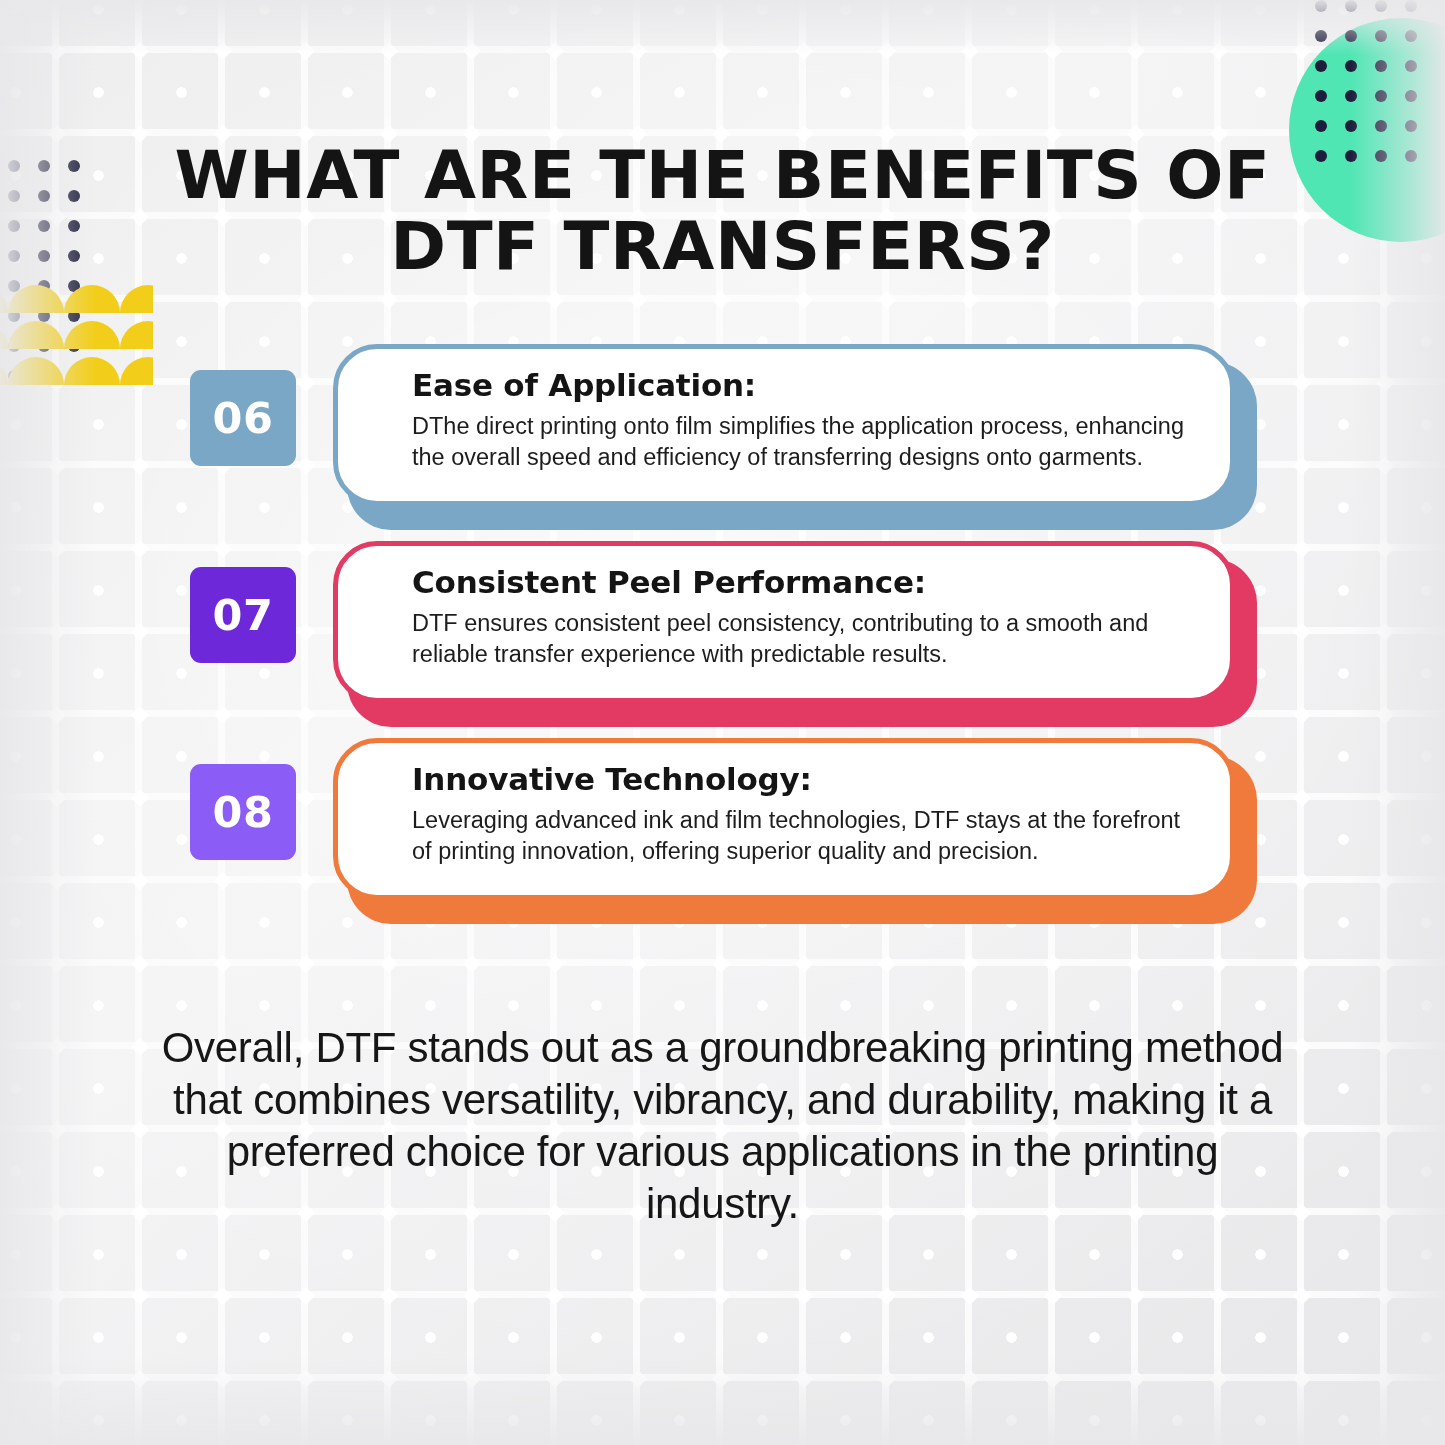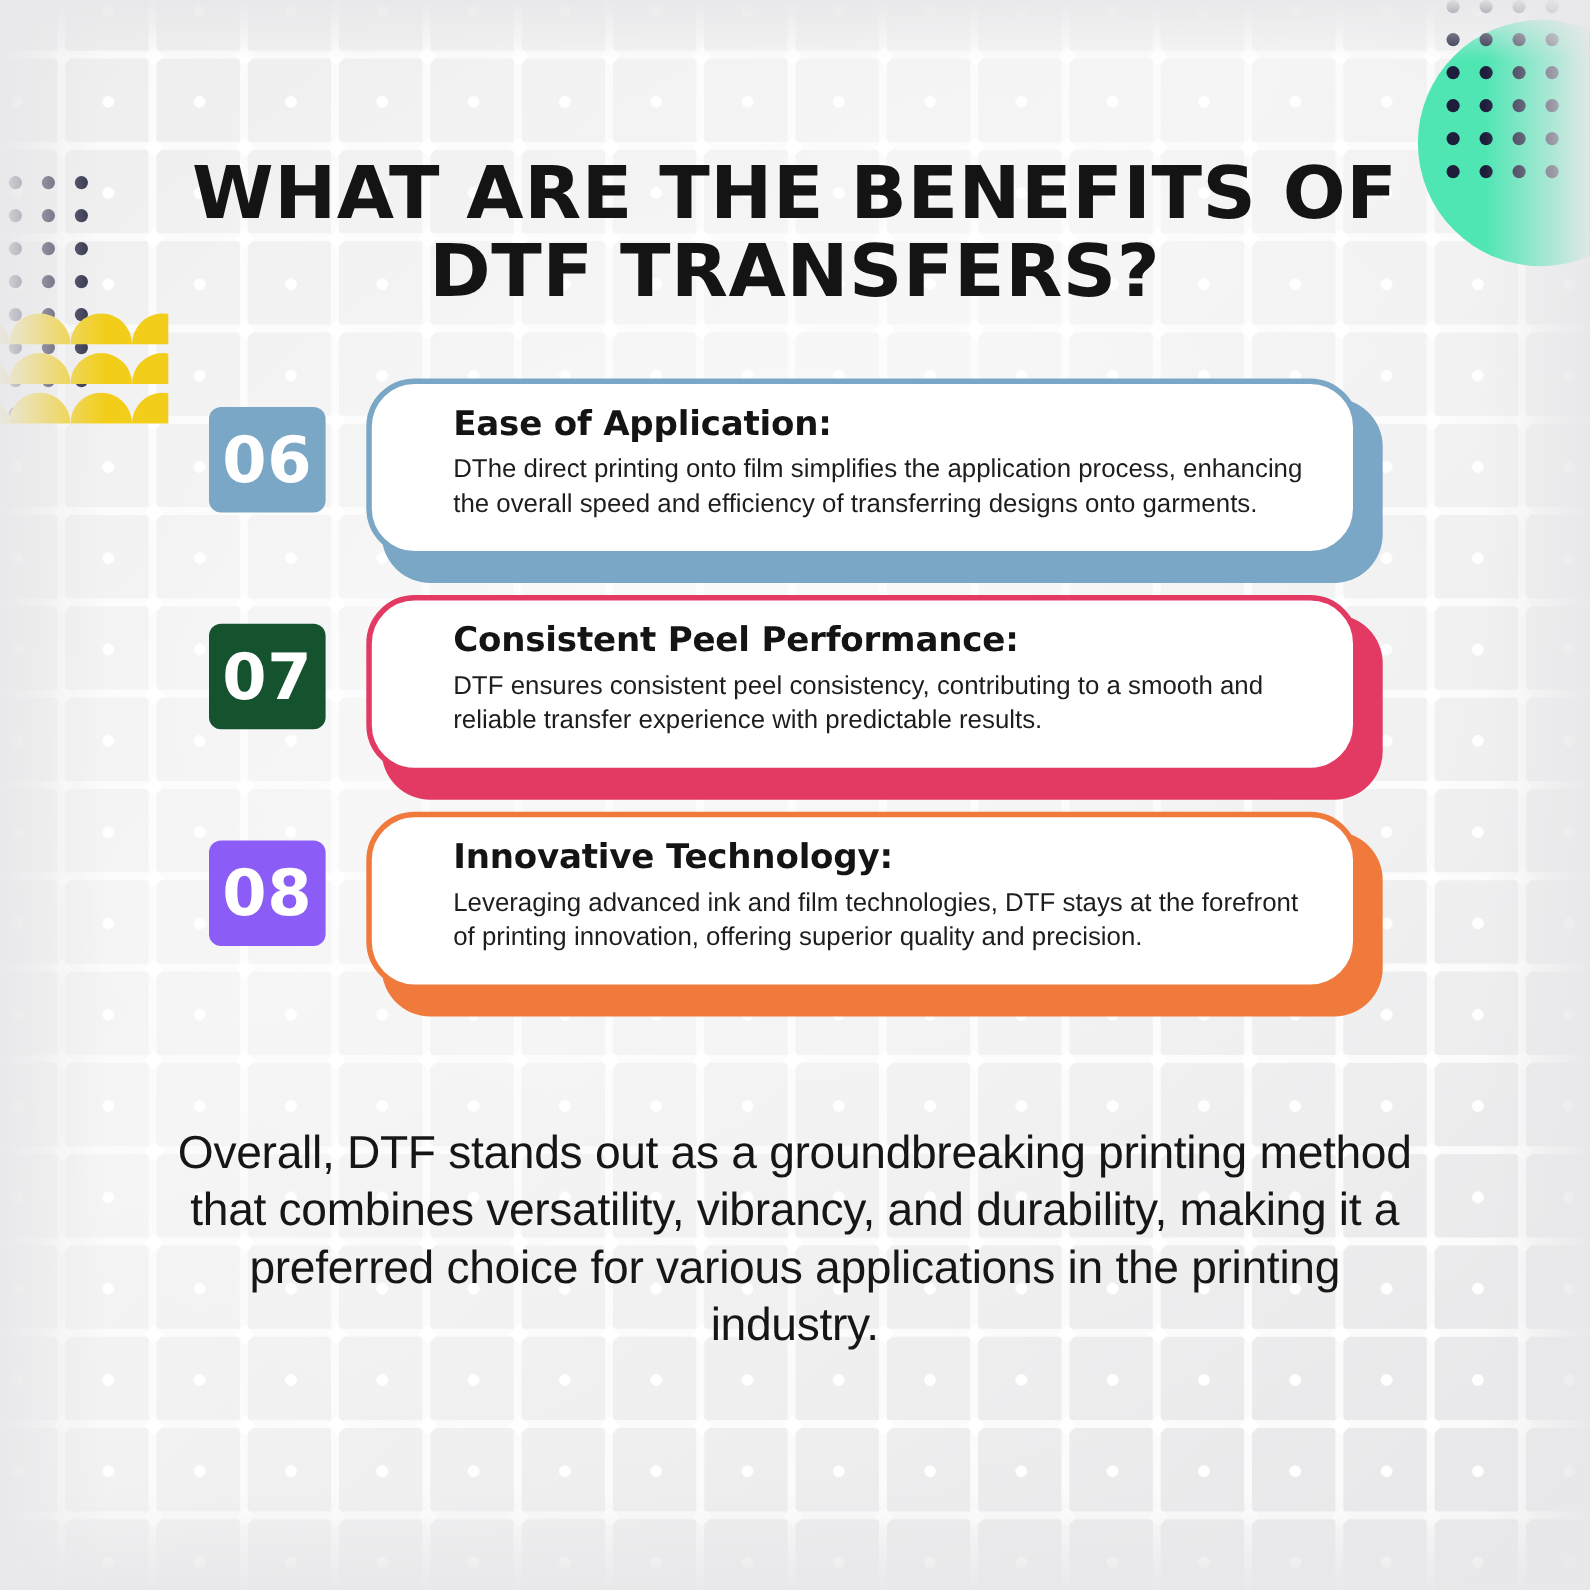--- a/index.html
+++ b/index.html
@@ -145,21 +145,21 @@
     left: 190px;
     top: 30px;
     width: 106px;
     height: 96px;
     border-radius: 11px;
     display: flex;
     align-items: center;
     justify-content: center;
     font-family: "DejaVu Sans", sans-serif;
     font-weight: 700;
-    font-size: 58px;
+    font-size: 43px;
     color: #ffffff;
     letter-spacing: 0.5px;
     z-index: 1;
   }
   .card-shadow {
     position: absolute;
     left: 347px;
     top: 22px;
     width: 910px;
     height: 168px;
@@ -583,21 +583,21 @@
     <div class="card-row">
       <div class="badge" style="background: rgb(123, 167, 199);">06</div>
       <div class="card-shadow" style="background: rgb(123, 167, 199);"></div>
       <div class="card" style="border-color: rgb(123, 167, 199);">
         <div class="card-title">Ease of Application:</div>
         <div class="card-body">DThe direct printing onto film simplifies the application process, enhancing the overall speed and efficiency of transferring designs onto garments.</div>
       </div>
     </div>
 
     <div class="card-row">
-      <div class="badge" style="background: #14532d;">07</div>
+      <div class="badge" style="background: #6d28d9;">07</div>
       <div class="card-shadow" style="background: rgb(226, 58, 98);"></div>
       <div class="card" style="border-color: rgb(226, 58, 98);">
         <div class="card-title">Consistent Peel Performance:</div>
         <div class="card-body">DTF ensures consistent peel consistency, contributing to a smooth and reliable transfer experience with predictable results.</div>
       </div>
     </div>
 
     <div class="card-row">
       <div class="badge" style="background: #8b5cf6;">08</div>
       <div class="card-shadow" style="background: rgb(240, 122, 60);"></div>

